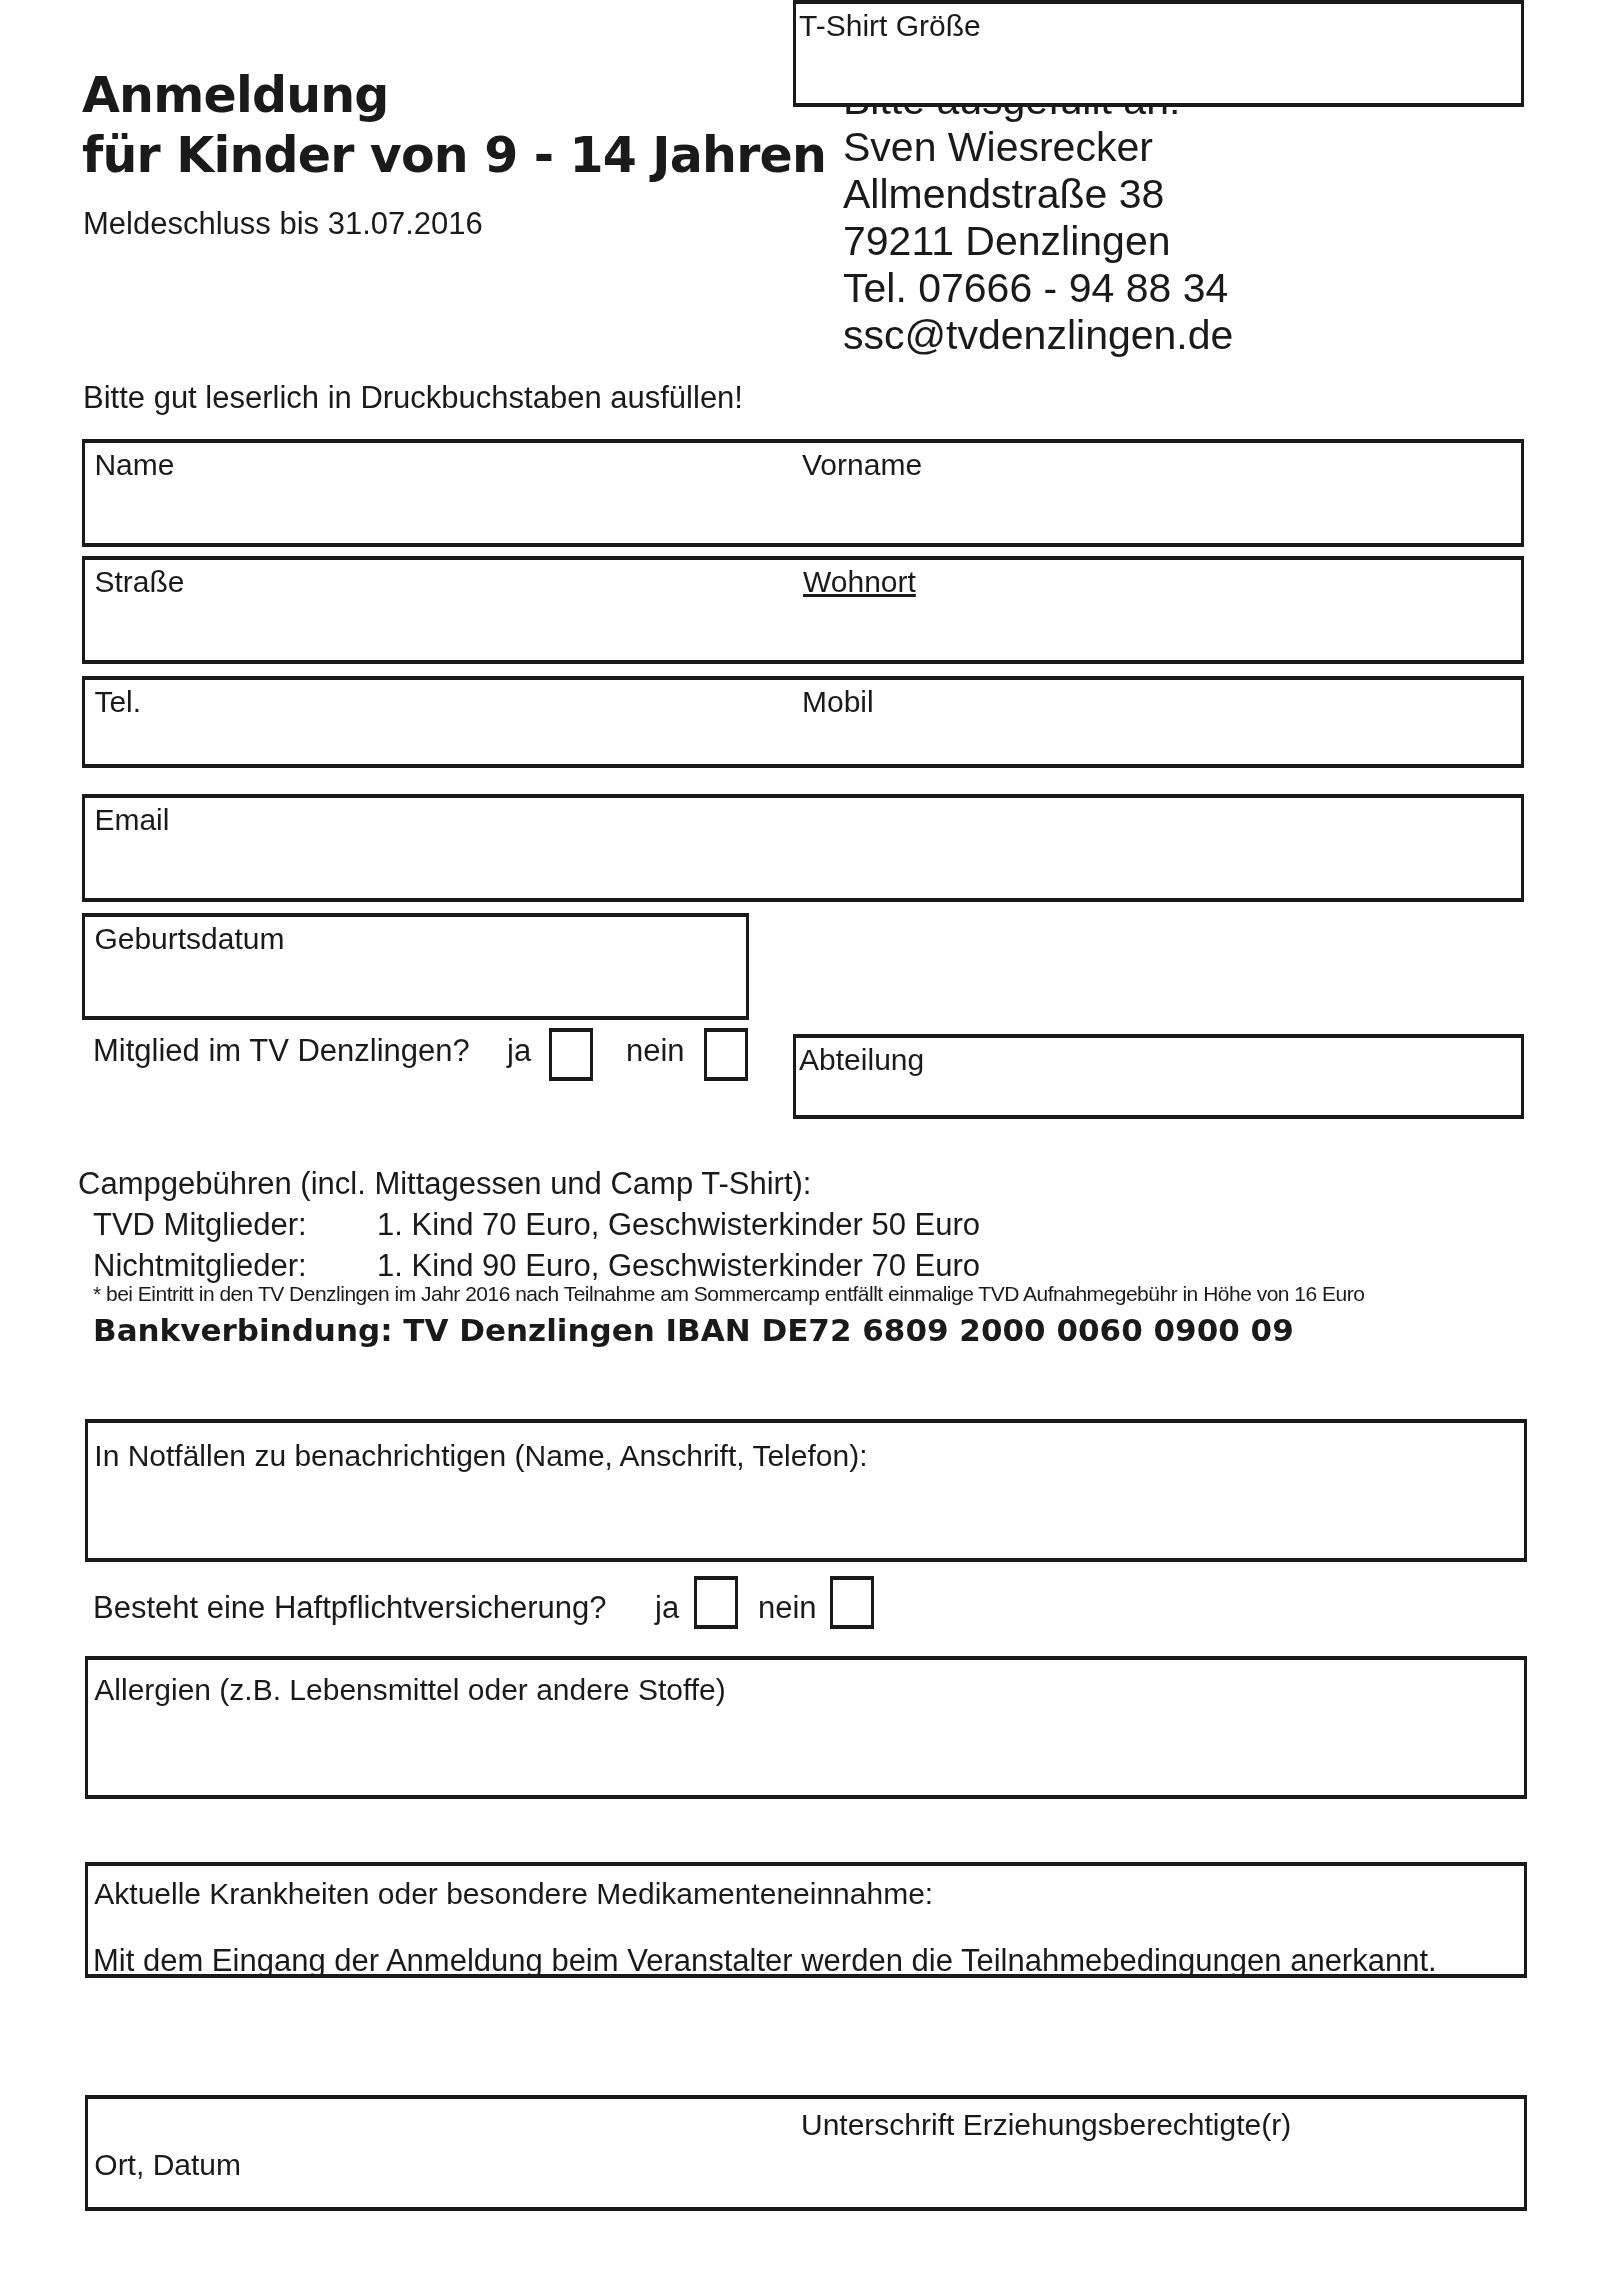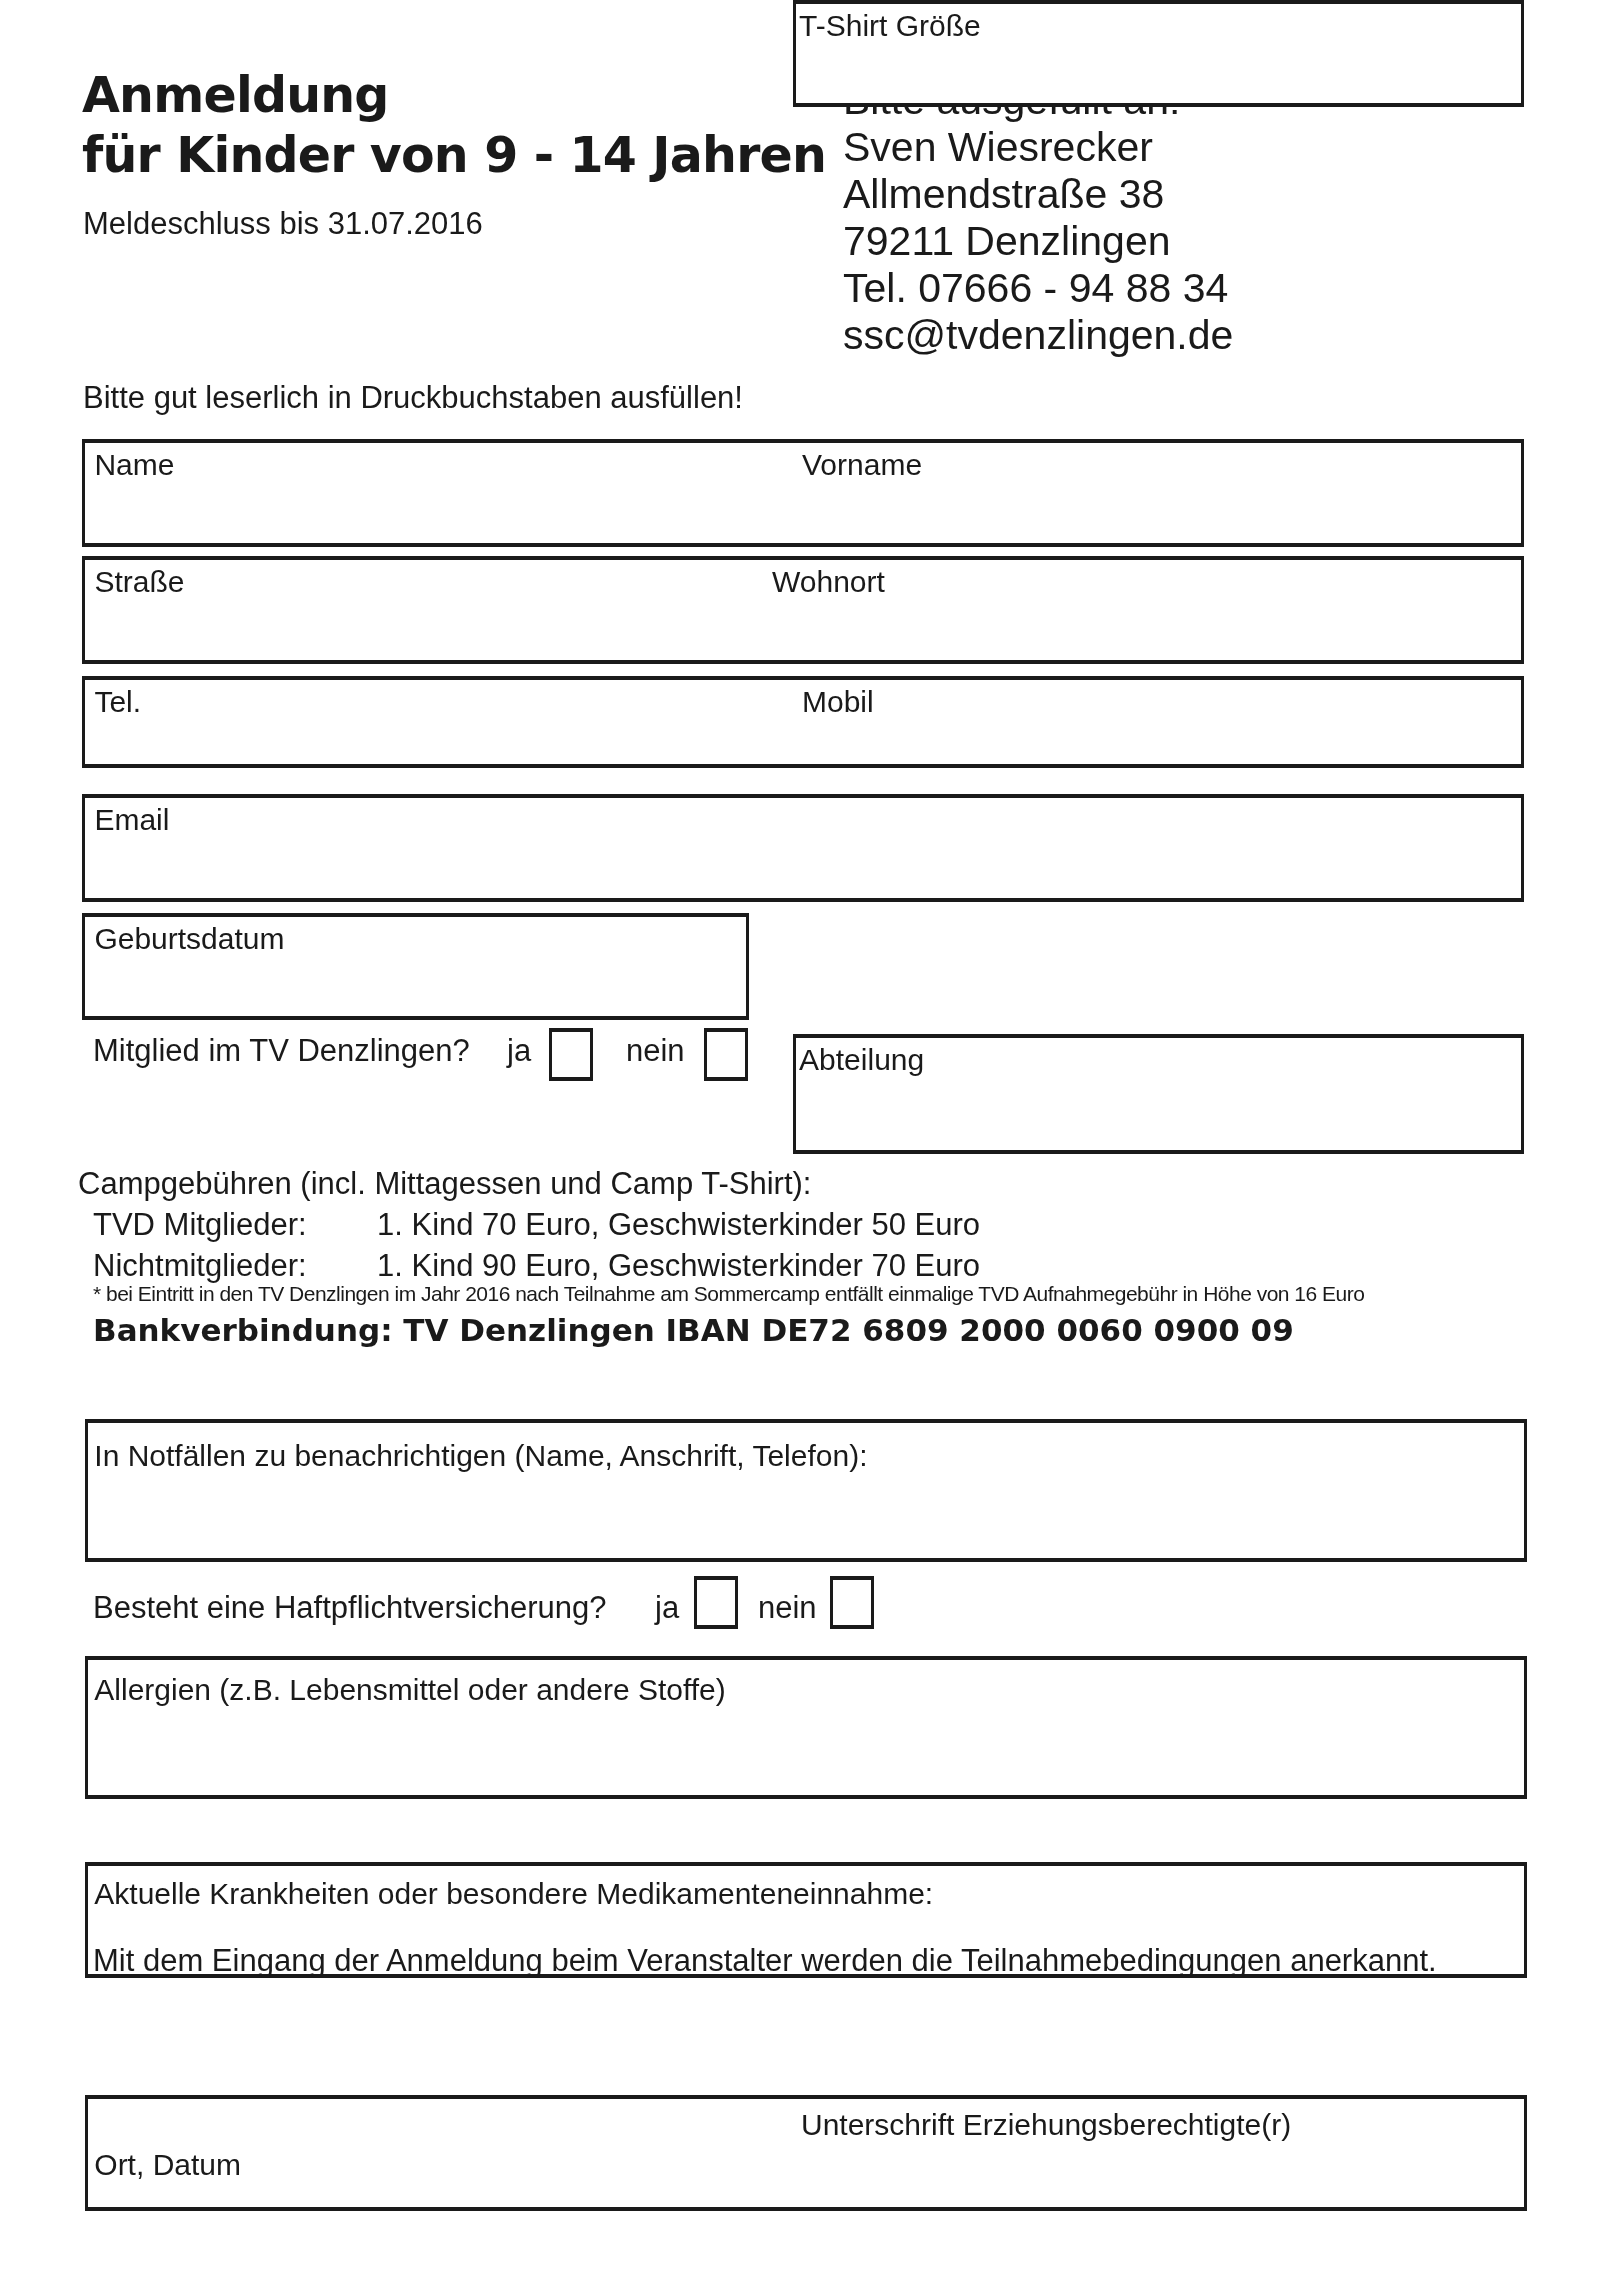--- a/index.html
+++ b/index.html
@@ -39,21 +39,21 @@
 
 <div class="box" style="left:82px; top:439px; width:1442px; height:108px;">
   <span class="lbl" style="left:9.4px;">Name</span>
   <span class="lbl" style="left:717px;">Vorname</span>
   <input class="field" style="right: 730px;">
   <input class="field" style="left: 717px;">
 </div>
 
 <div class="box" style="left:82px; top:556px; width:1442px; height:108px;">
   <span class="lbl" style="left:9.4px;">Straße</span>
-  <span class="lbl" style="left:687px;">Wohnort</span>
+  <span class="lbl" style="left:718px;text-decoration:underline;">Wohnort</span>
   <input class="field" style="right: 730px;">
   <input class="field" style="left: 717px;">
 </div>
 
 <div class="box" style="left:82px; top:676px; width:1442px; height:92px;">
   <span class="lbl" style="left:9.4px;">Tel.</span>
   <span class="lbl" style="left:717px;">Mobil</span>
   <input class="field" style="right: 730px;">
   <input class="field" style="left: 717px;">
 </div>
@@ -71,21 +71,21 @@
   <span class="lbl" style="left:3.1px;">T-Shirt Größe</span>
   <input class="field" style="">
 </div>
 
 <div class="abs txt" style="left:93px; top:1033px;">Mitglied im TV Denzlingen?</div>
 <div class="abs txt" style="left:507px; top:1033px;">ja</div>
 <div class="cb" style="left:549px; top:1028px;"></div>
 <div class="abs txt" style="left:626px; top:1033px;">nein</div>
 <div class="cb" style="left:704px; top:1028px;"></div>
 
-<div class="box" style="left:793px; top:1034px; width:731px; height:120px;">
+<div class="box" style="left:793px; top:1034px; width:731px; height:85px;">
   <span class="lbl" style="left:3.1px;">Abteilung</span>
   <input class="field" style="">
 </div>
 
 <div class="abs txt" style="left:78px; top:1166px;">Campgebühren (incl. Mittagessen und Camp T-Shirt):</div>
 <div class="abs txt" style="left:93px; top:1207px;">TVD Mitglieder:</div>
 <div class="abs txt" style="left:377px; top:1207px;">1. Kind 70 Euro, Geschwisterkinder 50 Euro</div>
 <div class="abs txt" style="left:93px; top:1248px;">Nichtmitglieder:</div>
 <div class="abs txt" style="left:377px; top:1248px;">1. Kind 90 Euro, Geschwisterkinder 70 Euro</div>
 <div class="abs small" style="left:93px; top:1282px;">* bei Eintritt in den TV Denzlingen im Jahr 2016 nach Teilnahme am Sommercamp entfällt einmalige TVD Aufnahmegebühr in Höhe von 16 Euro</div>

